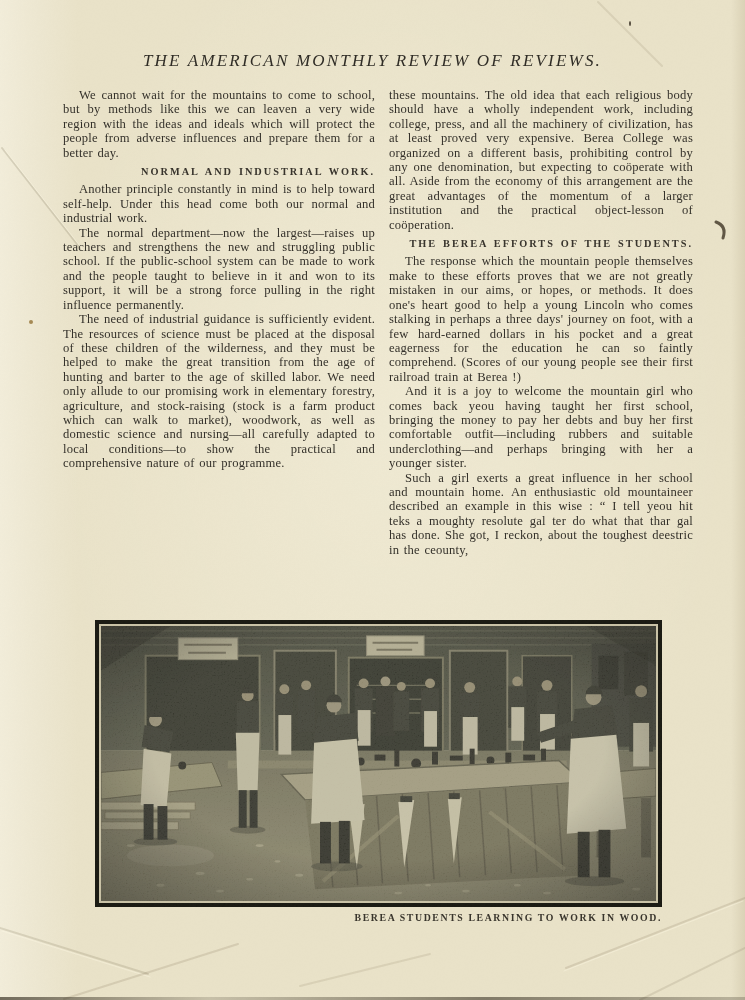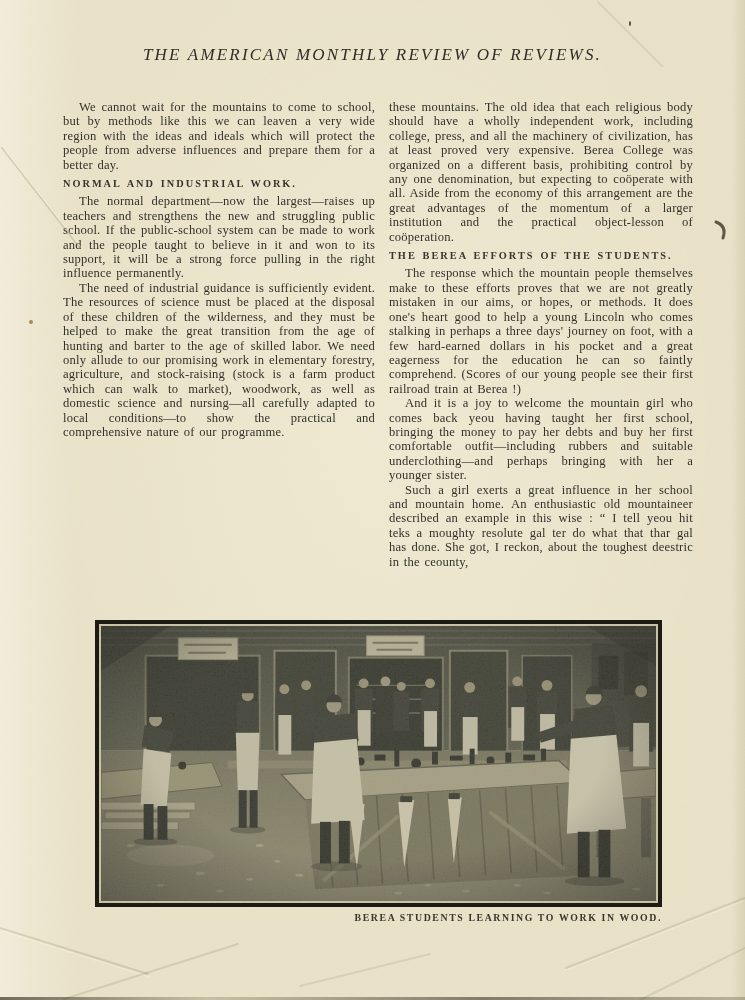--- a/index.html
+++ b/index.html
@@ -6,35 +6,35 @@
   .page{
     position:relative;width:745px;height:1000px;overflow:hidden;
     font-family:"Liberation Serif", serif;color:#2f2c26;
     background:
       radial-gradient(ellipse at 52% 42%, rgba(255,252,238,0.30), rgba(0,0,0,0) 62%),
       linear-gradient(270deg, rgba(165,152,118,0.22), rgba(0,0,0,0) 14px),
       linear-gradient(90deg, #f3eedb 0px, #eee8d2 38px, #eae3c9 78px),
       #eae3c9;
   }
   .running-head{
-    position:absolute;top:45px;left:0;width:100%;text-align:center;
+    position:absolute;top:51px;left:0;width:100%;text-align:center;
     font-style:italic;font-size:17px;letter-spacing:2.2px;color:#2b2822;
     white-space:nowrap;
   }
   .col{
-    position:absolute;top:100px;height:514px;overflow:hidden;
+    position:absolute;top:88px;height:514px;overflow:hidden;
     text-align:justify;font-size:12.6px;line-height:14.4px;
     letter-spacing:0.2px;word-spacing:1.3px;
   }
   .col-left{left:63px;width:312px;}
   .col-right{left:389px;width:304px;}
   .col p{margin:0;text-indent:16px;}
   .col p.no-indent{text-indent:0;}
   .section-heading{
-    margin:5px 0 3px;text-align:left;text-indent:0;
+    margin:5px 0 3px;text-align:right;text-indent:0;
     font-size:10.3px;font-weight:bold;letter-spacing:2px;color:#332f28;
     white-space:nowrap;
   }
   .figure{position:absolute;left:95px;top:620px;width:567px;height:287px;}
   .photo-frame{
     box-sizing:border-box;width:100%;height:100%;
     border:4px solid #16160f;background:#c9c2a6;padding:2px;
   }
   .photo-frame svg{display:block;width:100%;height:100%;}
   .figure-caption{
@@ -54,20 +54,21 @@
 </head>
 <body>
 
 <div class="page">
 
   <div class="running-head">THE AMERICAN MONTHLY REVIEW OF REVIEWS.</div>
 
   <div class="col col-left">
     <p>We cannot wait for the mountains to come to school, but by methods like this we can leaven a very wide region with the ideas and ideals which will protect the people from adverse influences and prepare them for a better day.</p>
     <h3 class="section-heading">NORMAL AND INDUSTRIAL WORK.</h3>
+    <p>Another principle constantly in mind is to help toward self-help. Under this head come both our normal and industrial work.</p>
     <p>The normal department—now the largest—raises up teachers and strengthens the new and struggling public school. If the public-school system can be made to work and the people taught to believe in it and won to its support, it will be a strong force pulling in the right influence permanently.</p>
     <p>The need of industrial guidance is sufficiently evident. The resources of science must be placed at the disposal of these children of the wilderness, and they must be helped to make the great transition from the age of hunting and barter to the age of skilled labor. We need only allude to our promising work in elementary forestry, agriculture, and stock-raising (stock is a farm product which can walk to market), woodwork, as well as domestic science and nursing—all carefully adapted to local conditions—to show the practical and comprehensive nature of our programme.</p>
   </div>
 
   <div class="col col-right">
     <p class="no-indent">these mountains. The old idea that each religious body should have a wholly independent work, including college, press, and all the machinery of civilization, has at least proved very expensive. Berea College was organized on a different basis, prohibiting control by any one denomination, but expecting to coöperate with all. Aside from the economy of this arrangement are the great advantages of the momentum of a larger institution and the practical object-lesson of coöperation.</p>
     <h3 class="section-heading">THE BEREA EFFORTS OF THE STUDENTS.</h3>
     <p>The response which the mountain people themselves make to these efforts proves that we are not greatly mistaken in our aims, or hopes, or methods. It does one's heart good to help a young Lincoln who comes stalking in perhaps a three days' journey on foot, with a few hard-earned dollars in his pocket and a great eagerness for the education he can so faintly comprehend. (Scores of our young people see their first railroad train at Berea !)</p>
     <p>And it is a joy to welcome the mountain girl who comes back yeou having taught her first school, bringing the money to pay her debts and buy her first comfortable outfit—including rubbers and suitable underclothing—and perhaps bringing with her a younger sister.</p>
     <p>Such a girl exerts a great influence in her school and mountain home. An enthusiastic old mountaineer described an example in this wise : “ I tell yeou hit teks a moughty resolute gal ter do what that thar gal has done. She got, I reckon, about the toughest deestric in the ceounty,</p>

